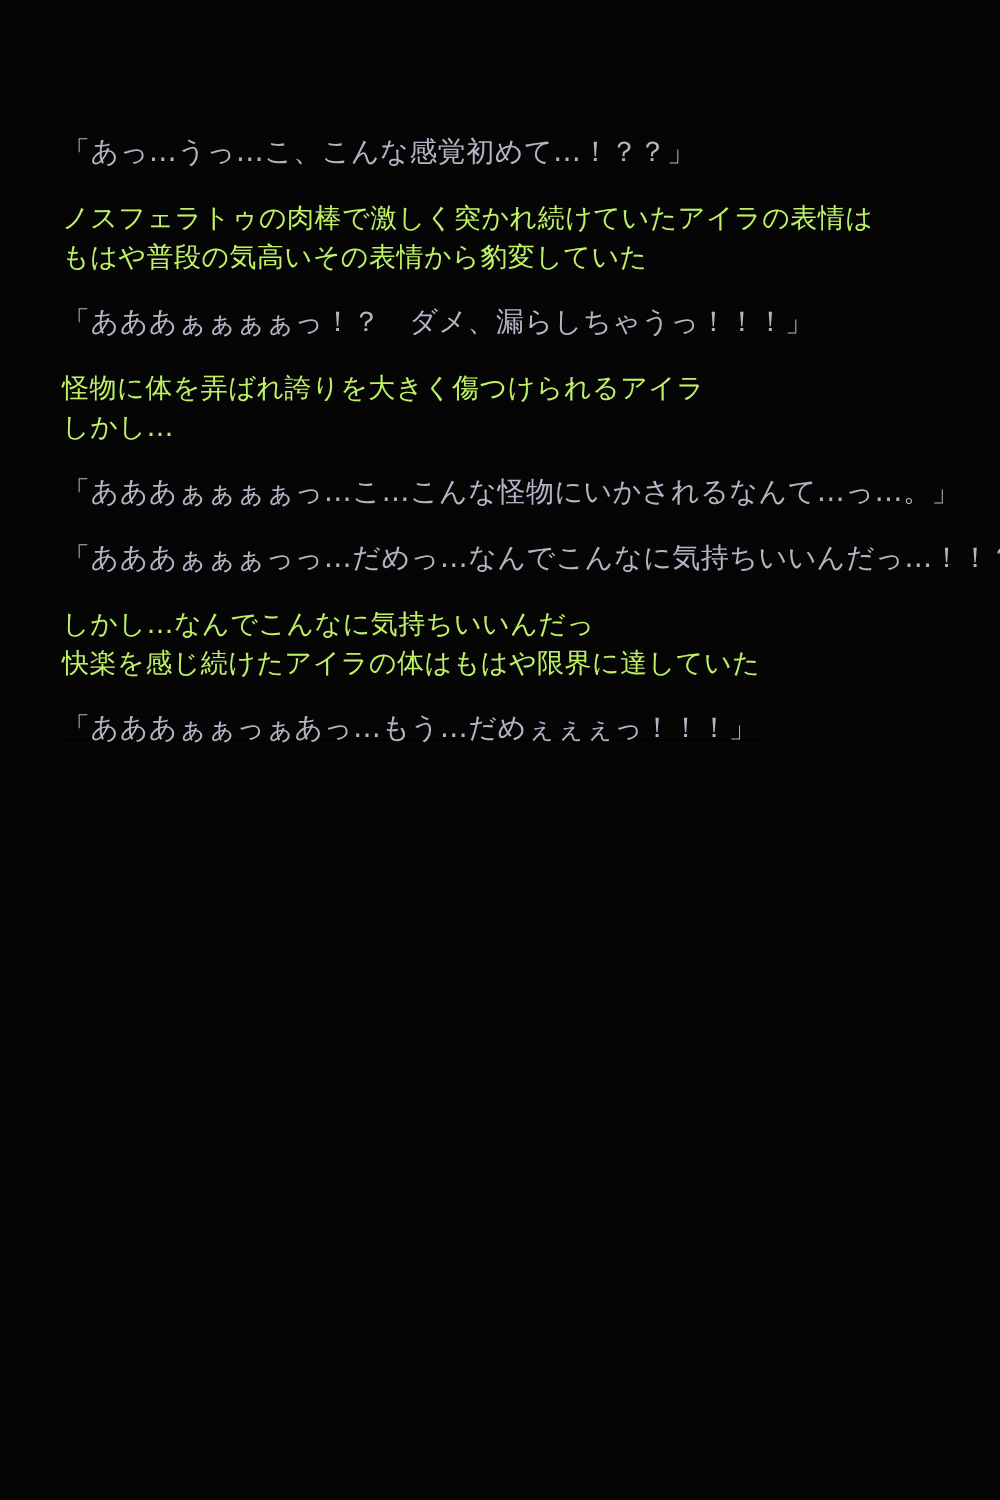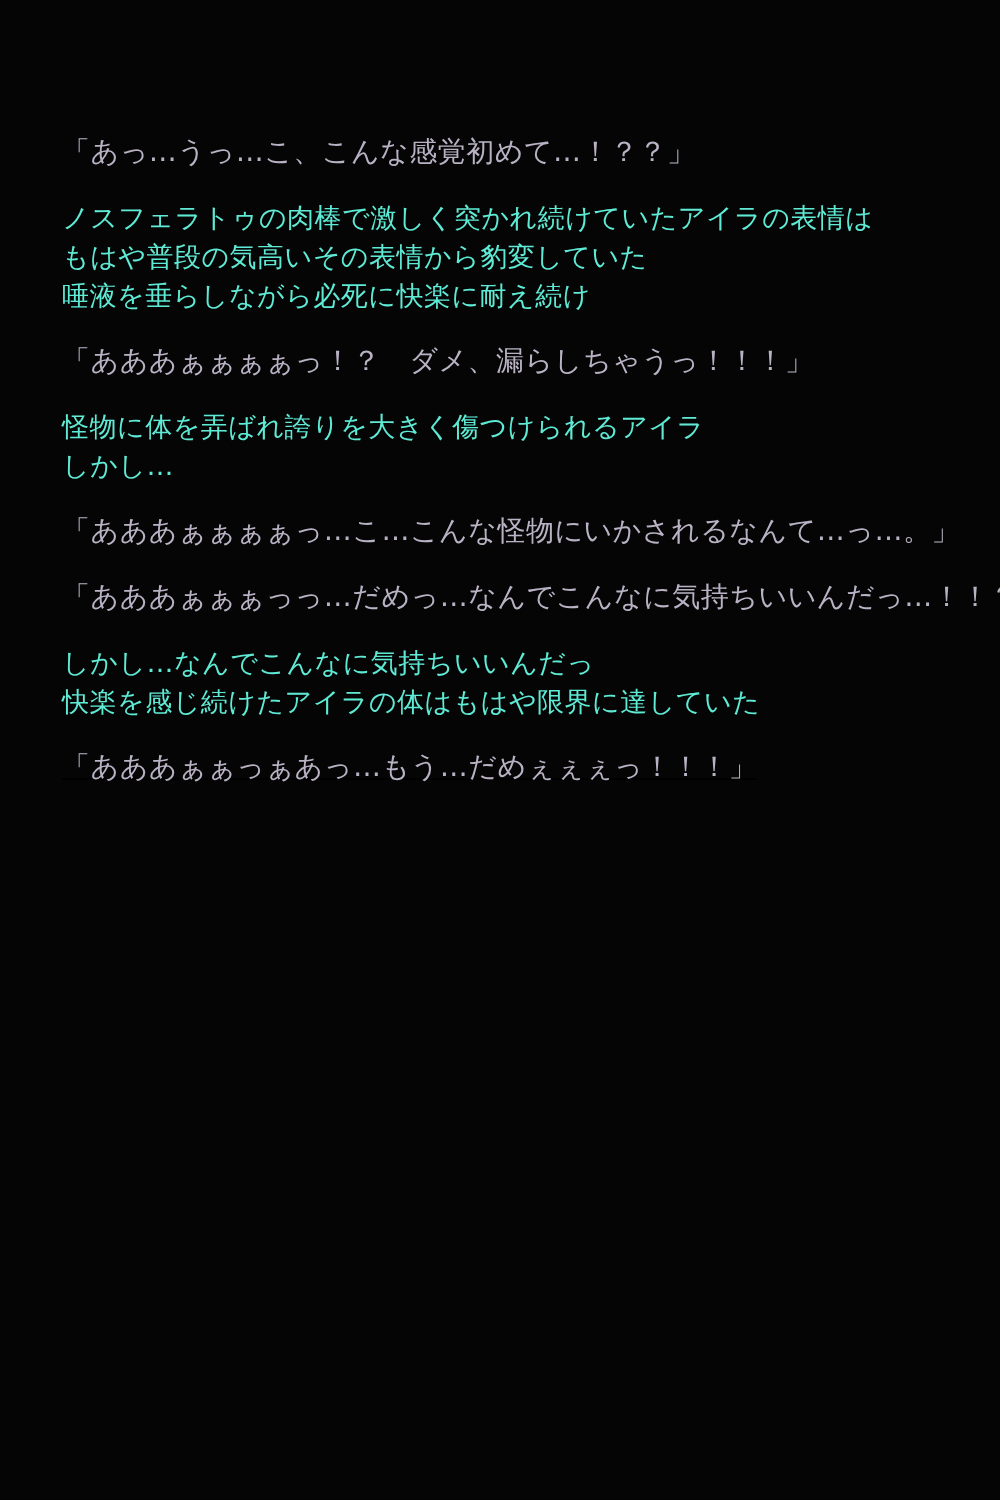--- a/index.html
+++ b/index.html
@@ -40,39 +40,38 @@
     letter-spacing: 0.5px;
   }
   
   .dialogue .line {
     color: #b9b2c4;
     font-size: 28px;
     line-height: 40px;
   }
   
   .narration .line {
-    color: #5eead4;
+    color: #bef264;
     font-size: 27px;
     line-height: 39px;
   }
 </style>
 </head>
 <body>
 
 <div id="page">
   <div id="text-body">
 
     <div class="block dialogue">
       <span class="line">「あっ…うっ…こ、こんな感覚初めて…！？？」</span>
     </div>
 
     <div class="block narration">
       <span class="line">ノスフェラトゥの肉棒で激しく突かれ続けていたアイラの表情は</span>
       <span class="line">もはや普段の気高いその表情から豹変していた</span>
-      <span class="line">唾液を垂らしながら必死に快楽に耐え続け</span>
     </div>
 
     <div class="block dialogue">
       <span class="line">「あああぁぁぁぁっ！？　ダメ、漏らしちゃうっ！！！」</span>
     </div>
 
 
     <div class="block narration">
       <span class="line">怪物に体を弄ばれ誇りを大きく傷つけられるアイラ</span>
       <span class="line">しかし…</span>

